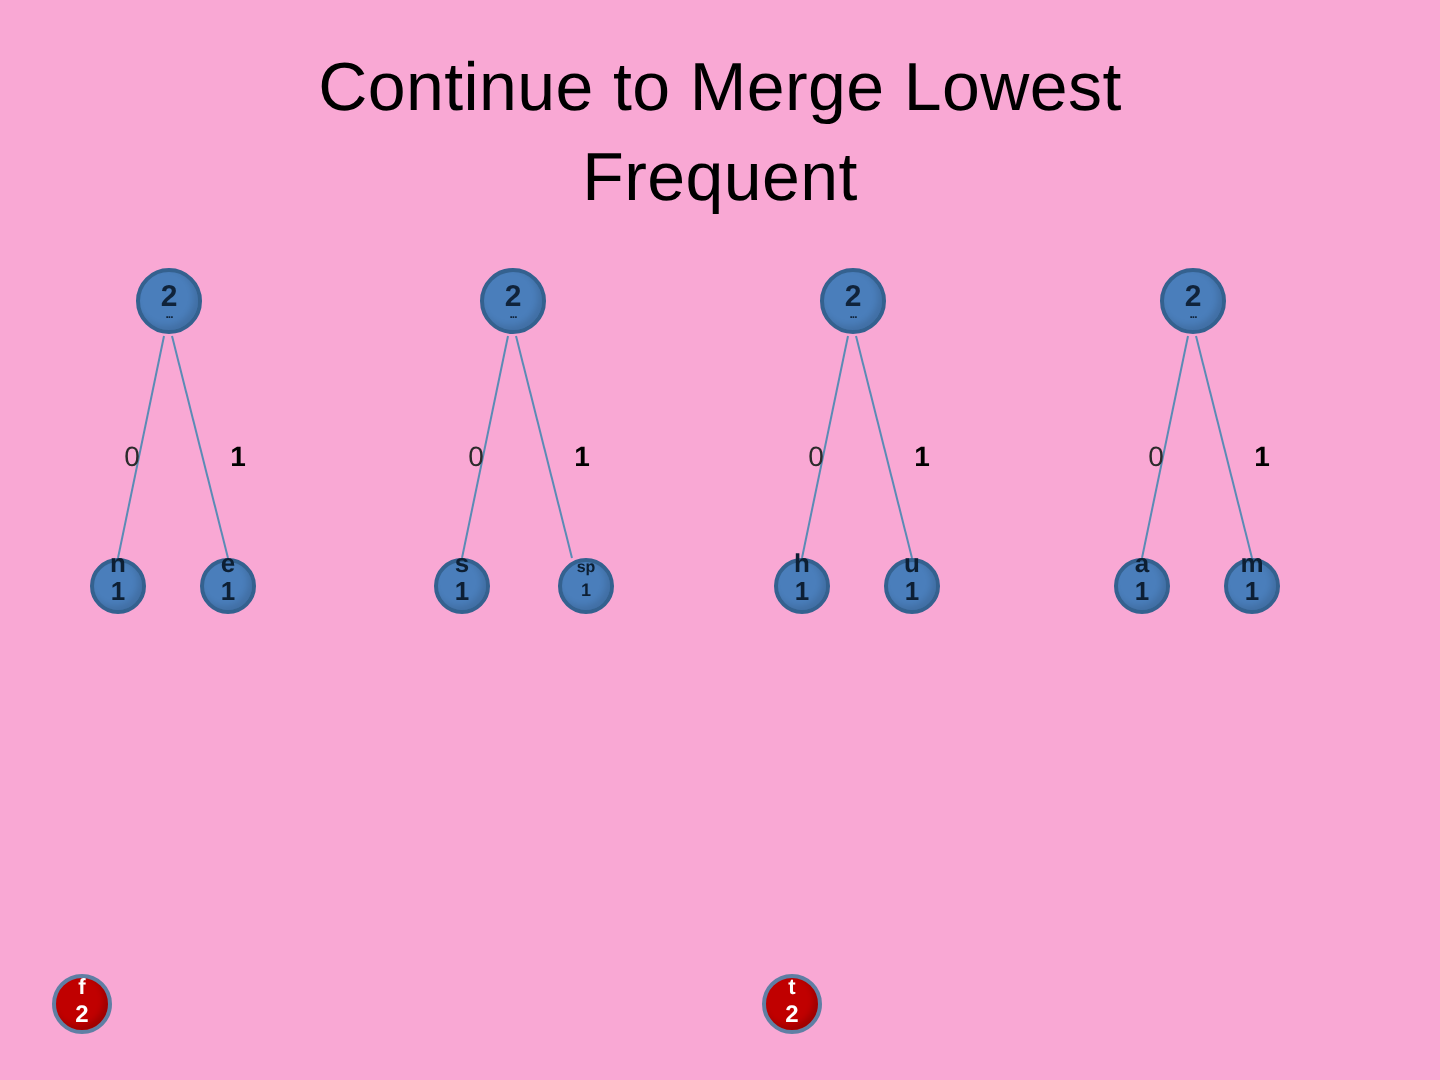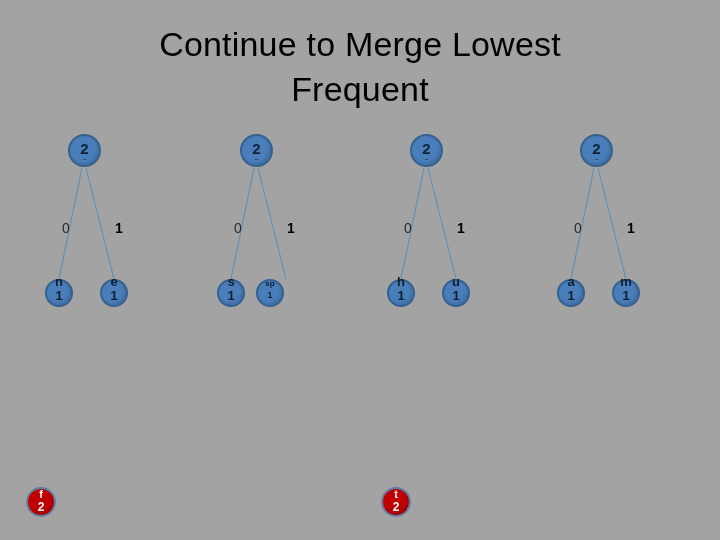--- a/index.html
+++ b/index.html
@@ -15,21 +15,21 @@
     overflow: hidden;
     font-family: "Liberation Sans", sans-serif;
     color: #000000;
   }
 
   #slide {
     position: absolute;
     left: 0; top: 0;
     width: 720px;
     height: 540px;
-    background: #a3a3a3;
+    background: #f9a8d4;
   }
 
   
   .slide-title {
     position: absolute;
     left: 60px;
     top: 22px;
     width: 600px;
     text-align: center;
     font-size: 34px;
@@ -201,21 +201,21 @@
     <div class="node node-root" style="left:240px; top:134px;">
       <span class="node-weight">2</span>
       <span class="node-sub">...</span>
     </div>
     <div class="edge-label bit-0" style="left:230px; top:221px;">0</div>
     <div class="edge-label bit-1" style="left:283px; top:221px;">1</div>
     <div class="node node-leaf" style="left:217px; top:279px;">
       <span class="node-sym">s</span>
       <span class="node-cnt">1</span>
     </div>
-    <div class="node node-leaf sym-small" style="left:256px; top:279px;">
+    <div class="node node-leaf sym-small" style="left:279px; top:279px;">
       <span class="node-sym">sp</span>
       <span class="node-cnt">1</span>
     </div>
 
     <div class="node node-root" style="left:410px; top:134px;">
       <span class="node-weight">2</span>
       <span class="node-sub">...</span>
     </div>
     <div class="edge-label bit-0" style="left:400px; top:221px;">0</div>
     <div class="edge-label bit-1" style="left:453px; top:221px;">1</div>

